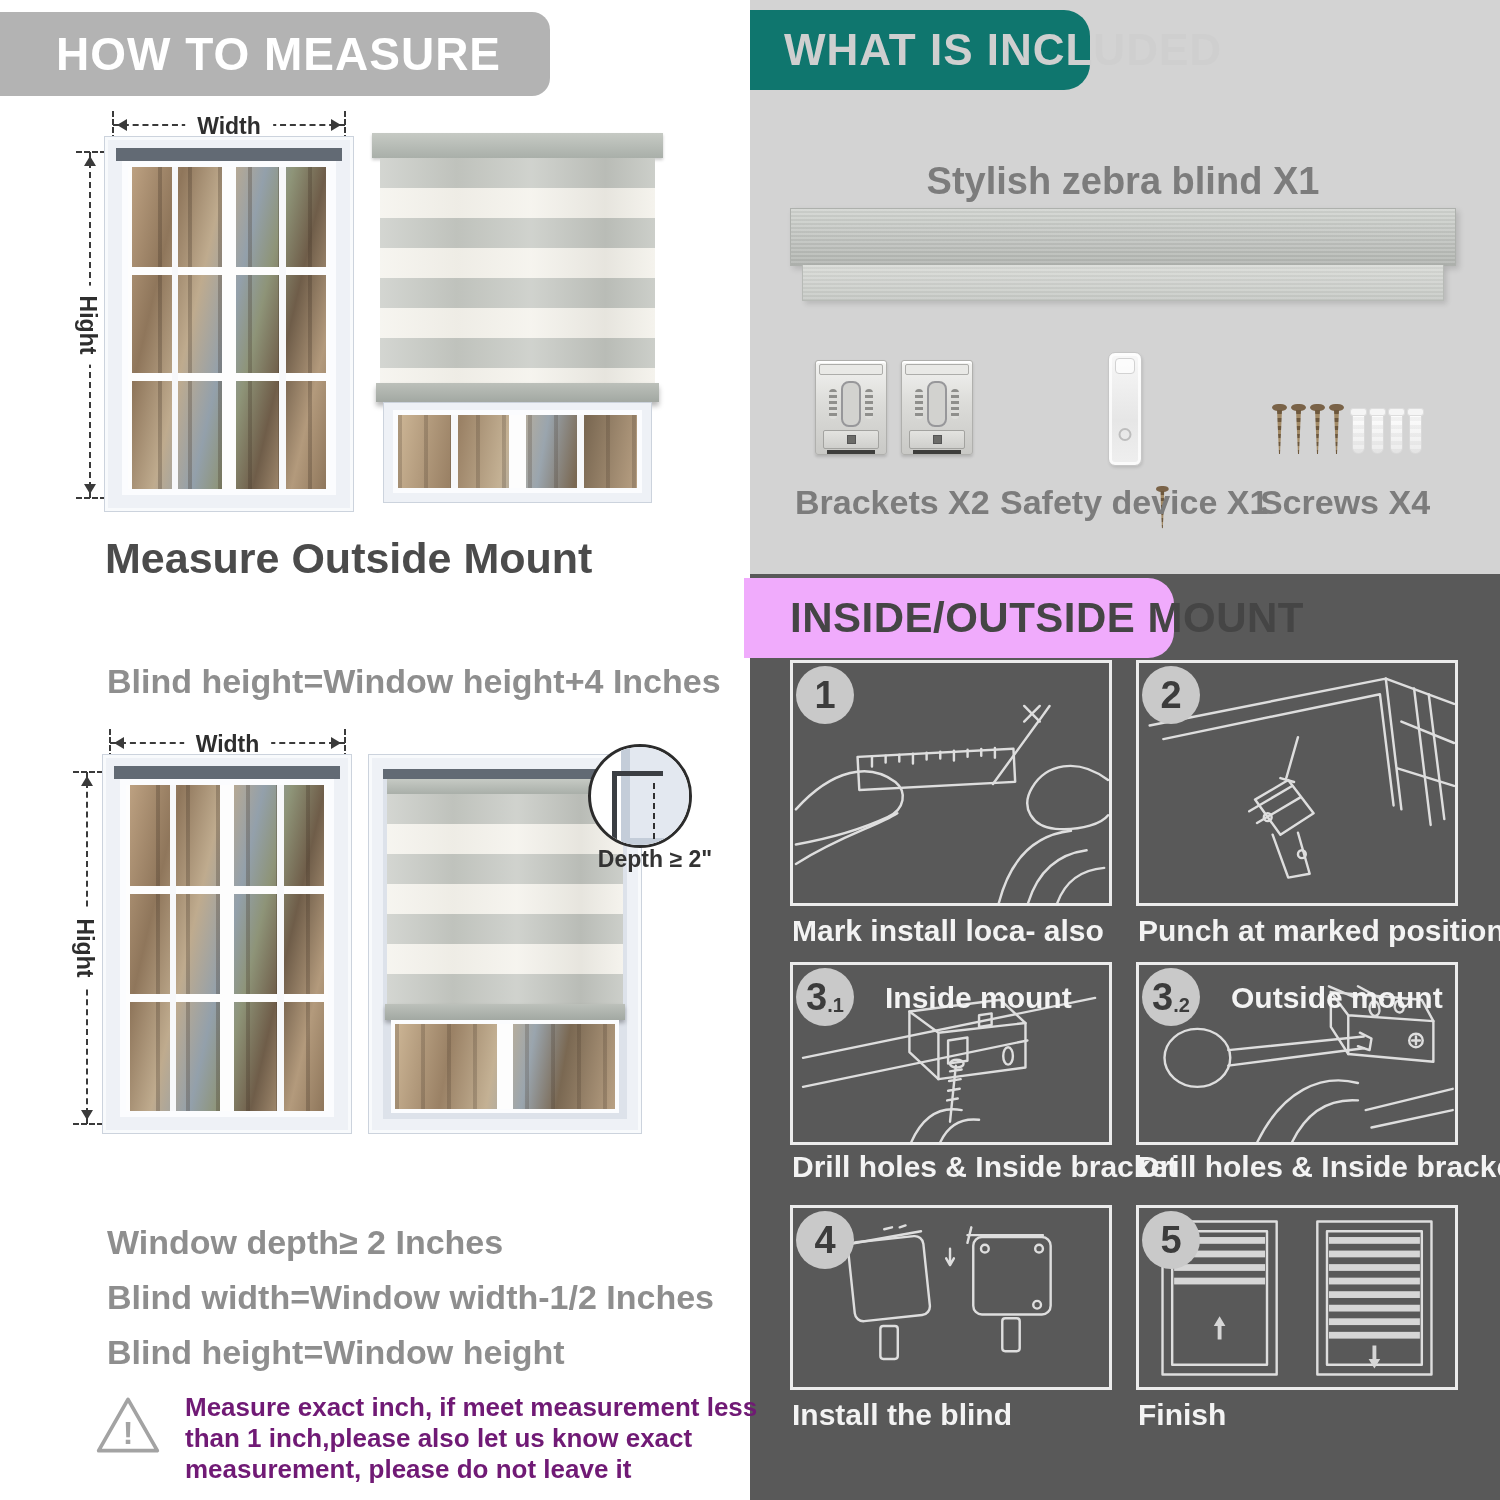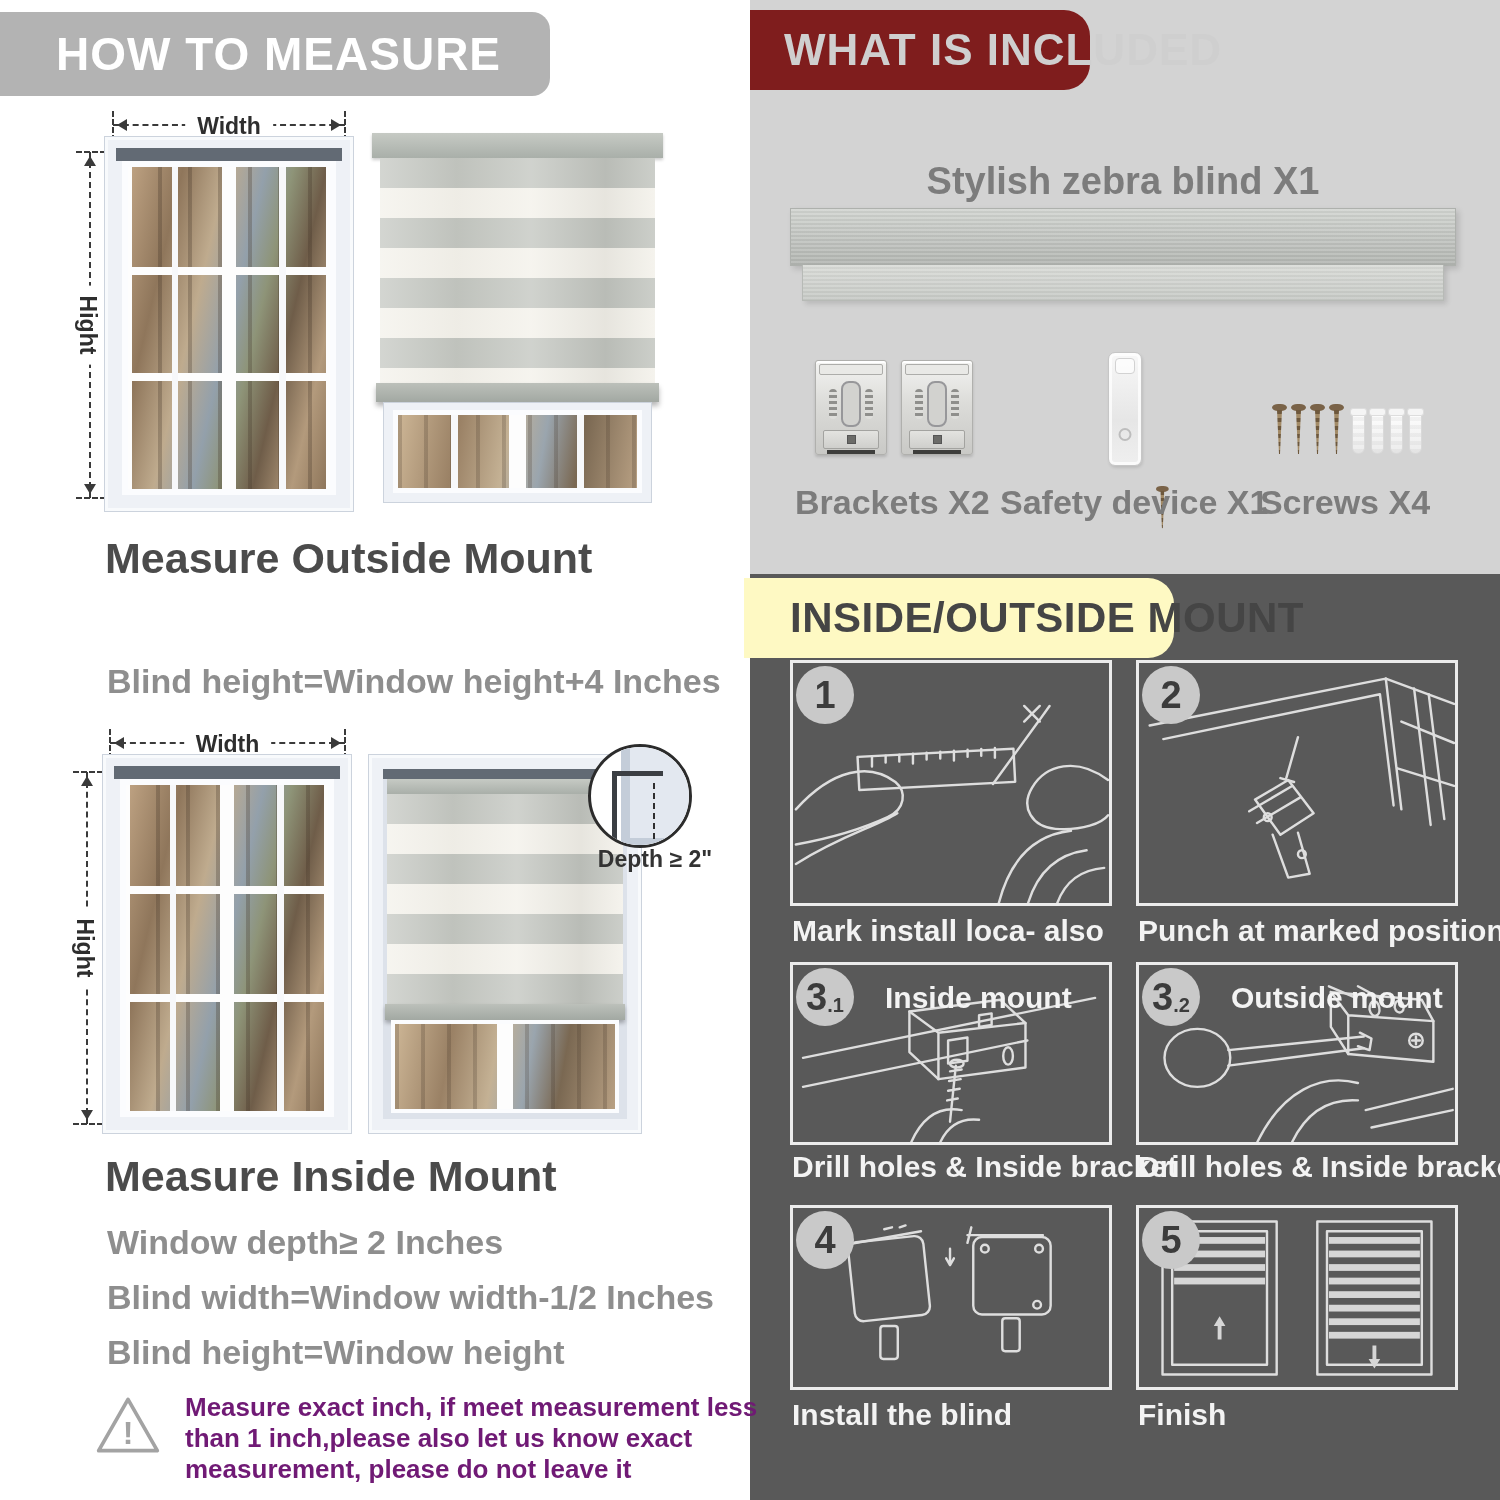--- a/index.html
+++ b/index.html
@@ -4,24 +4,24 @@
 <style>
   html,body{margin:0;padding:0;background:#ffffff;}
   .canvas{position:relative;width:1500px;height:1500px;background:#ffffff;overflow:hidden;
           font-family:"Liberation Sans",sans-serif;}
   .abs{position:absolute;}
 
   
   .hdr-gray{left:0;top:12px;width:530px;height:84px;background:#b3b3b3;border-radius:0 18px 18px 0;
             display:flex;align-items:center;padding-left:20px;}
   .hdr-gray span{color:#ffffff;font-weight:bold;font-size:46px;letter-spacing:1px;padding-left:36px;}
-  .hdr-white-top{left:750px;top:10px;width:340px;height:80px;background:#7f1d1d;border-radius:0 26px 26px 0;
+  .hdr-white-top{left:750px;top:10px;width:340px;height:80px;background:#0f766e;border-radius:0 26px 26px 0;
             display:flex;align-items:center;z-index:3;}
   .hdr-white-top span{color:#cfcfcf;font-weight:bold;font-size:44px;letter-spacing:1px;padding-left:34px;white-space:nowrap;}
-  .hdr-white-dark{left:744px;top:578px;width:430px;height:80px;background:#fef9c3;border-radius:0 26px 26px 0;
+  .hdr-white-dark{left:744px;top:578px;width:430px;height:80px;background:#f0abfc;border-radius:0 26px 26px 0;
             display:flex;align-items:center;z-index:3;}
   .hdr-white-dark span{color:#454545;font-weight:bold;font-size:42px;letter-spacing:.5px;padding-left:46px;white-space:nowrap;}
 
   
   .panel-light{left:750px;top:0;width:750px;height:574px;background:#d3d3d3;}
   .panel-dark{left:750px;top:574px;width:750px;height:926px;background:#595959;}
 
   
   .meas-h{height:0;border-top:2px dashed #3a3a3a;}
   .meas-h .ah-l,.meas-h .ah-r{position:absolute;top:-7px;width:0;height:0;border:6px solid transparent;}
@@ -228,21 +228,20 @@
       <div class="glass3"></div>
     </div>
   </div>
   <div class="abs callout" style="left:588px;top:744px;">
     <div class="frame"></div>
     <div class="darkL"></div>
     <div class="dash"></div>
   </div>
   <div class="abs depth-lbl" style="left:580px;top:846px;width:150px;">Depth ≥ 2"</div>
 
-  <div class="abs title-dark" style="left:105px;top:1152px;">Measure Inside Mount</div>
   <div class="abs body-gray" style="left:107px;top:1223px;">Window depth≥ 2 Inches</div>
   <div class="abs body-gray" style="left:107px;top:1278px;">Blind width=Window width-1/2 Inches</div>
   <div class="abs body-gray" style="left:107px;top:1333px;">Blind height=Window height</div>
 
   <div class="abs warn-tri">
     <svg viewBox="0 0 72 66" width="66" height="62">
       <path d="M36 5 L68 61 L4 61 Z" fill="none" stroke="#a3a3a3" stroke-width="4" stroke-linejoin="round"></path>
     </svg>
     <span class="warn-mark">!</span>
   </div>

